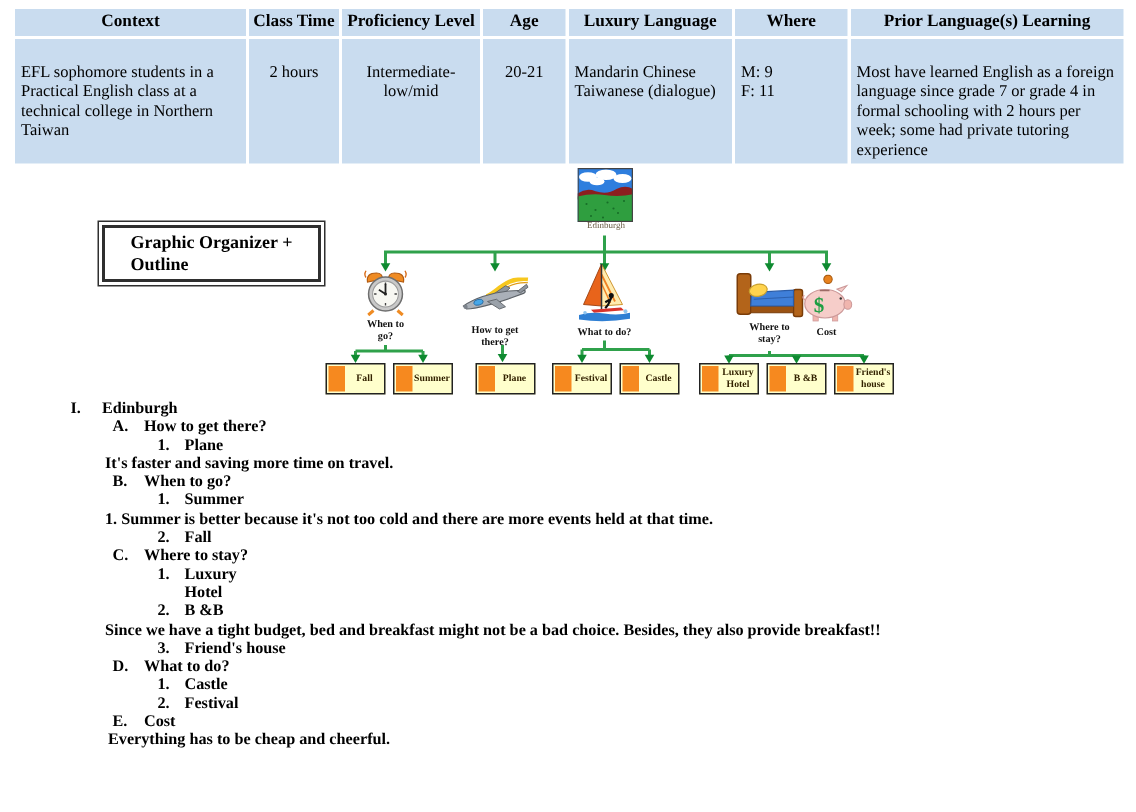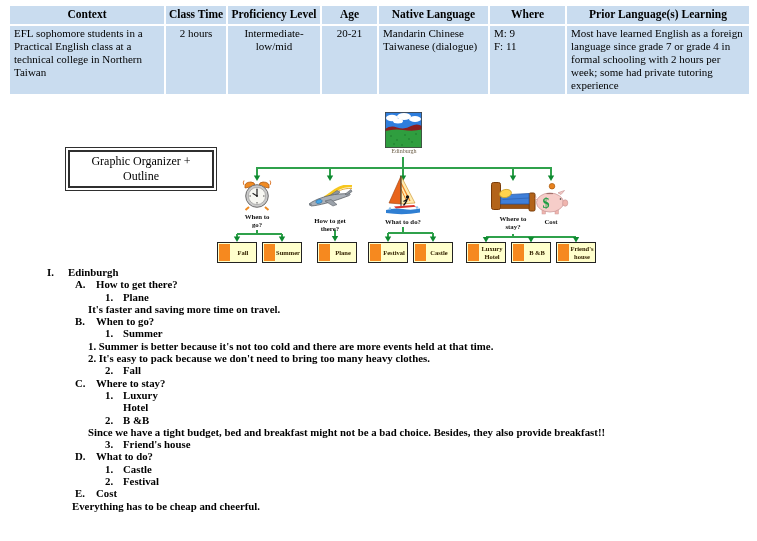--- a/index.html
+++ b/index.html
@@ -2,30 +2,30 @@
 <html><head>
 <meta charset="utf-8">
 <style>
   html,body{margin:0;padding:0}
   body{width:757px;height:541px;position:relative;background:#fff;overflow:hidden;
        font-family:"Liberation Serif","DejaVu Serif",serif;color:#000}
   .pre{white-space:pre-line}
 
   
   table.ctx{position:absolute;left:8px;top:4px;width:741px;border-collapse:collapse;table-layout:fixed}
-  table.ctx th,table.ctx td{background:#c9dcef;border:2px solid #fff;padding:1px 4px 2px;
+  table.ctx th,table.ctx td{background:#c9dcef;border:2px solid #fff;padding:16px 4px 2px;
        font-size:11px;line-height:13px;vertical-align:top;overflow:hidden}
   table.ctx th{font-size:11.5px;font-weight:bold;text-align:center;padding:2px 2px 3px}
   td.c{text-align:center}
 
   
   .org-box{position:absolute;left:68px;top:150px;width:142px;height:34px;
        border:2px solid #2f2f2f;outline:1px solid #2f2f2f;outline-offset:2px;
-       display:flex;align-items:center;justify-content:center;text-align:center;
-       font-weight:normal;font-size:12px;line-height:15px;background:#fff}
+       display:flex;align-items:center;justify-content:center;text-align:left;
+       font-weight:bold;font-size:12px;line-height:15px;background:#fff}
 
   
   .abs{position:absolute}
   .caption{position:absolute;left:383px;top:148px;width:42px;text-align:center;
        font-size:6px;color:#6b5d46;letter-spacing:0}
   .icon-label{position:absolute;width:50px;text-align:center;font-weight:bold;
        font-size:6.8px;line-height:8px;color:#111}
   svg.overlay{position:absolute;left:0;top:0;pointer-events:none}
 
   .leaf{position:absolute;top:242px;width:40px;height:21px;box-sizing:border-box;
@@ -36,21 +36,21 @@
        color:#332200;width:26px}
 
   
   .outline{position:absolute;left:0;top:266px;width:757px;font-weight:bold;
        font-size:10.8px;line-height:12.3px}
   .row{display:flex}
   .row .marker{flex:0 0 auto}
   .l1{padding-left:47px}.l1 .marker{width:21px}
   .l2{padding-left:75px}.l2 .marker{width:21px}
   .l3{padding-left:105px}.l3 .marker{width:18px}
-  .note3{padding-left:88px}
+  .note3{padding-left:70px}
   .note2{padding-left:72px}
 </style>
 </head>
 <body>
 
 <table class="ctx">
   <colgroup>
     <col style="width:156px">
       <col style="width:62px">
       <col style="width:94px">
@@ -58,21 +58,21 @@
     <col style="width:111px">
       <col style="width:77px">
       <col style="width:184px">
   </colgroup>
   <thead>
     <tr>
       <th>Context</th>
       <th>Class Time</th>
       <th>Proficiency Level</th>
       <th>Age</th>
-      <th>Native Language</th>
+      <th>Luxury Language</th>
       <th>Where</th>
       <th>Prior Language(s) Learning</th>
     </tr>
   </thead>
   <tbody>
     <tr>
       <td class="pre">EFL sophomore students in a Practical English class at a technical college in Northern Taiwan</td>
       <td class="c pre">2 hours</td>
       <td class="c pre">Intermediate-
 low/mid</td>
@@ -288,23 +288,20 @@
     <span class="marker">B.</span>
     <span class="txt">When to go?</span>
   </div>
   <div class="row l3">
     <span class="marker">1.</span>
     <span class="txt pre">Summer</span>
   </div>
   <div class="row note3">
     <span class="txt">1. Summer is better because it's not too cold and there are more events held at that time.</span>
   </div>
-  <div class="row note3">
-    <span class="txt">2. It's easy to pack because we don't need to bring too many heavy clothes.</span>
-  </div>
   <div class="row l3">
     <span class="marker">2.</span>
     <span class="txt pre">Fall</span>
   </div>
   <div class="row l2">
     <span class="marker">C.</span>
     <span class="txt">Where to stay?</span>
   </div>
   <div class="row l3">
     <span class="marker">1.</span>

